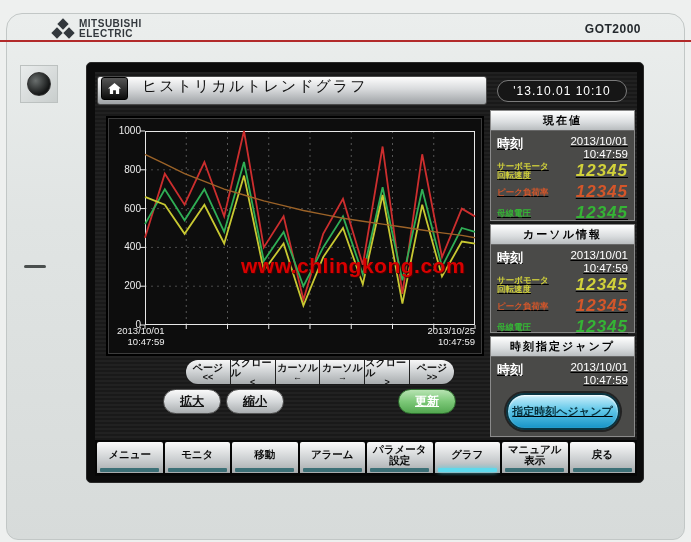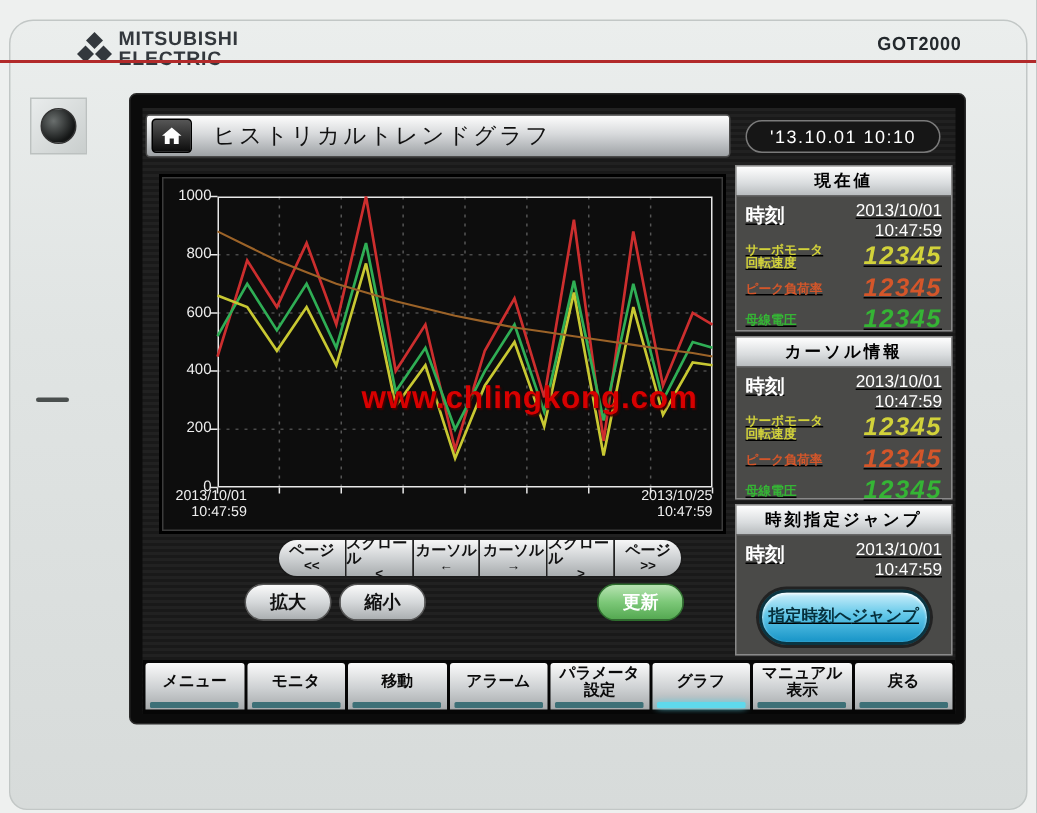--- a/index.html
+++ b/index.html
@@ -4,21 +4,21 @@
 <style>
   html,body{margin:0;padding:0;background:#f4f6f5;}
   *{box-sizing:border-box;font-family:"Liberation Sans","DejaVu Sans",sans-serif;}
   .device{position:relative;width:691px;height:542px;background:#eef0ef;overflow:hidden;}
   .face{position:absolute;left:6px;top:13px;right:6px;bottom:2px;
         background:linear-gradient(180deg,#ebeeed 0%,#e0e4e3 40%,#d7dbda 100%);
         border:1px solid #c2c7c6;border-radius:16px 16px 12px 12px;}
   .red-line{position:absolute;left:0;right:0;top:40px;height:2px;background:#b22a2a;}
   
   .brand{position:absolute;left:52px;top:19px;display:flex;align-items:center;gap:5px;}
-  .brand-text{color:#33383d;font-size:13px;font-weight:bold;line-height:1.0;letter-spacing:.5px;}
+  .brand-text{color:#33383d;font-size:10px;font-weight:bold;line-height:1.0;letter-spacing:.5px;}
   .diam{position:relative;width:22px;height:20px;}
   .diam i{position:absolute;width:8px;height:8px;background:#33383d;transform:rotate(45deg);}
   .diam i:nth-child(1){left:7px;top:1px;}
   .diam i:nth-child(2){left:1px;top:10px;}
   .diam i:nth-child(3){left:13px;top:10px;}
   .model-logo{position:absolute;right:50px;top:22px;color:#24292d;font-size:12px;font-weight:800;
         letter-spacing:.5px;transform:scaleY(1.05);}
   
   .sensor-frame{position:absolute;left:20px;top:65px;width:38px;height:38px;
         background:linear-gradient(135deg,#e9ecec,#c9cecd);border:1px solid #bcc1c0;}
@@ -26,21 +26,21 @@
         background:radial-gradient(circle at 35% 35%,#6a6f6e,#141616 70%);border:1px solid #333;}
   .side-dash{position:absolute;left:24px;top:265px;width:22px;height:3px;background:#4a4f4e;border-radius:2px;}
   
   .screen{position:absolute;left:86px;top:62px;width:558px;height:421px;background:#0b0b0b;
         border-radius:5px;border:1px solid #2a2a2a;}
   .display{position:absolute;left:95px;top:72px;width:542px;height:404px;
         background:repeating-linear-gradient(180deg,#212121 0 2px,#191919 2px 4px);overflow:hidden;}
   
   .title-bar{position:absolute;left:2px;top:4px;width:390px;height:29px;border-radius:3px;
         background:linear-gradient(180deg,#fdfdfd 0%,#d8dadc 45%,#9ea2a5 100%);
-        border:1px solid #4a4a4a;display:flex;align-items:center;}
+        border:1px solid #4a4a4a;display:flex;}
   .home-btn{width:27px;height:23px;margin-left:3px;border-radius:3px;border:1px solid #000;
         background:linear-gradient(180deg,#565656,#0c0c0c);display:flex;align-items:center;justify-content:center;}
   .page-title{margin-left:14px;font-size:15px;color:#111;letter-spacing:2px;}
   .clock-pill{position:absolute;left:402px;top:8px;width:130px;height:22px;border-radius:11px;
         background:#161616;border:1px solid #7a7a7a;color:#fff;font-size:12px;letter-spacing:1px;
         display:flex;align-items:center;justify-content:center;}
   
   .chart-panel{position:absolute;left:13px;top:46px;width:374px;height:236px;background:#0d0d0d;
         border:1px solid #3c3c3c;box-shadow:0 0 0 2px #000;}
   .ylabel{position:absolute;width:30px;text-align:right;font-size:10px;color:#eee;}
@@ -53,21 +53,21 @@
   .btn-row1{position:absolute;left:90px;top:287px;width:270px;height:26px;display:flex;
         border:1px solid #1a1a1a;border-radius:13px;overflow:hidden;background:#222;}
   .nav-btn{flex:1;display:flex;flex-direction:column;align-items:center;justify-content:center;
         background:linear-gradient(180deg,#f7f7f7 0%,#cfd2d4 50%,#a8acae 100%);
         border-right:1px solid #222;color:#111;line-height:1.0;cursor:default;}
   .nav-btn:last-child{border-right:none;}
   .nav-btn .l1{font-size:10px;font-weight:bold;}
   .nav-btn .l2{font-size:9px;font-weight:bold;}
   .pill-btn{position:absolute;top:317px;width:58px;height:25px;border-radius:13px;
         display:flex;align-items:center;justify-content:center;font-size:12px;font-weight:bold;color:#111;
-        background:linear-gradient(180deg,#fafafa 0%,#d5d8da 50%,#aaaeb0 100%);border:1px solid #555;}
+        background:linear-gradient(180deg,#fafafa 0%,#d5d8da 50%,#aaaeb0 100%);border:1px solid #555;text-decoration:underline;}
   .pill-btn.zin{left:68px;} .pill-btn.zout{left:131px;}
   .pill-btn.refresh{left:303px;background:linear-gradient(180deg,#b7e3b2 0%,#7cc878 50%,#54a851 100%);
         border:1px solid #2e6e2e;color:#fff;}
   
   .panel{position:absolute;left:395px;width:145px;background:#4a4a48;border:1px solid #8a8a8a;}
   .panel-h{height:20px;background:linear-gradient(180deg,#ffffff 0%,#d9dcde 60%,#b9bdbf 100%);
         color:#000;font-size:11px;font-weight:bold;letter-spacing:2px;display:flex;align-items:center;
         justify-content:center;border-bottom:1px solid #666;}
   .panel-b{padding:4px 6px 2px 6px;text-decoration:underline;}
   .time-row{display:flex;justify-content:space-between;align-items:flex-start;}

